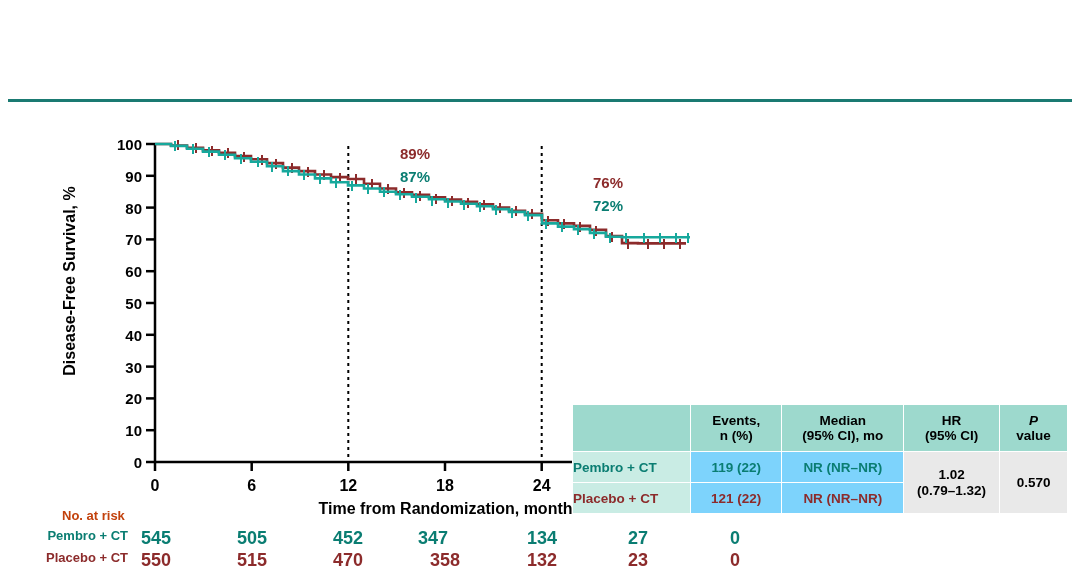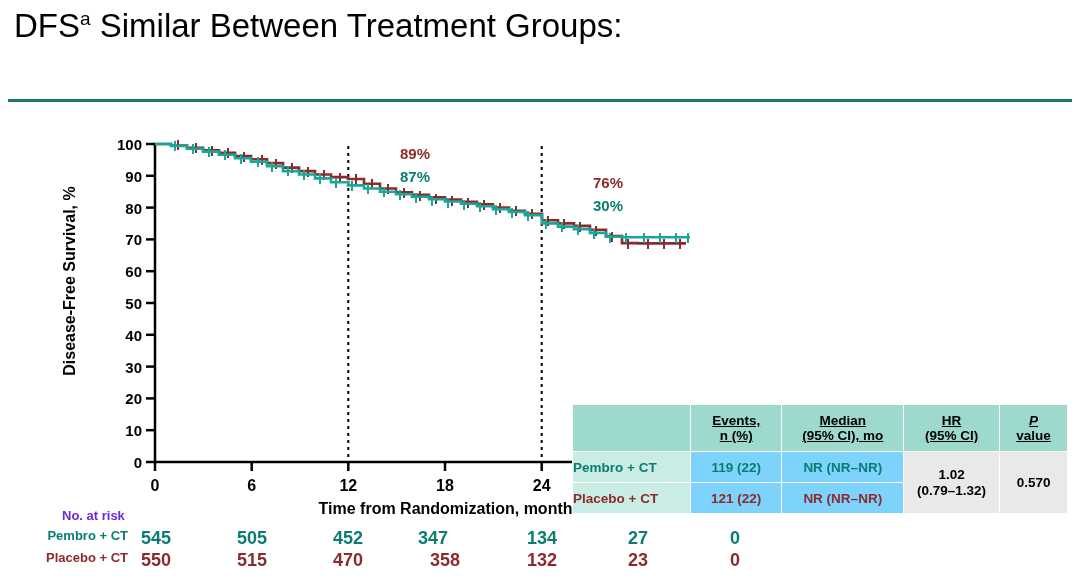--- a/index.html
+++ b/index.html
@@ -84,21 +84,21 @@
     left: 0px;
     top: 508px;
     width: 1080px;
     font-size: 13px;
     font-weight: bold;
   }
   #risk-title {
     position: absolute;
     left: 62px;
     top: 0px;
-    color: #6d28d9;
+    color: #c2410c;
     font-size: 13px;
     font-weight: bold;
   }
   .risk-row {
     position: absolute;
     left: 0px;
     width: 1080px;
     height: 20px;
   }
   .risk-label {
@@ -133,21 +133,20 @@
   }
   .rt-head {
     background: #9dd9cd;
     color: #000;
     font-weight: bold;
     text-align: center;
     height: 46px;
     vertical-align: middle;
     line-height: 15px;
     border: 1px solid #ffffff;
-    text-decoration: underline;
   }
   .rt-head.blank { background: #9dd9cd; }
   .rt-rowlabel {
     background: #c9ecE4;
     font-weight: bold;
     text-align: left;
     padding-left: 10px;
     height: 30px;
     border: 1px solid #ffffff;
     white-space: nowrap;
@@ -176,23 +175,20 @@
     position: absolute;
     font-size: 15px;
     font-weight: bold;
     margin-left: 44px;
   }
 </style>
 </head>
 <body>
 
 <div id="title-block">
-  <div class="title-line">
-    <span>DFS</span><sup>a</sup><span> Similar Between Treatment Groups:</span>
-  </div>
 </div>
 <div id="title-rule"></div>
 
 <div id="chart-area">
   <div id="y-axis-label">Disease-Free  Survival, %</div>
   <div id="x-axis-label">Time from Randomization, months</div>
 
   <svg id="plot-svg" width="1080" height="400" viewBox="0 0 1080 400" style="position:absolute;left:0;top:0;">
 
     <g>
@@ -326,21 +322,21 @@
         <line x1="660" y1="121" x2="660" y2="131"></line>
         <line x1="676" y1="121" x2="676" y2="131"></line>
         <line x1="688" y1="121" x2="688" y2="131"></line>
       </g>
     </g>
   </svg>
 
   <div class="annot placebo" style="left:356px; top:33px;">89%</div>
   <div class="annot pembro" style="left:356px; top:56px;">87%</div>
   <div class="annot placebo" style="left:549px; top:62px;">76%</div>
-  <div class="annot pembro" style="left:549px; top:85px;">30%</div>
+  <div class="annot pembro" style="left:549px; top:85px;">72%</div>
 </div>
 
 <table id="results-table">
   <tbody>
       <tr>
     <th class="rt-head blank" style="width:118px;"></th>
     <th class="rt-head" style="width:92px;">
       <div>Events,</div>
       <div>n (%)</div>
     </th>

